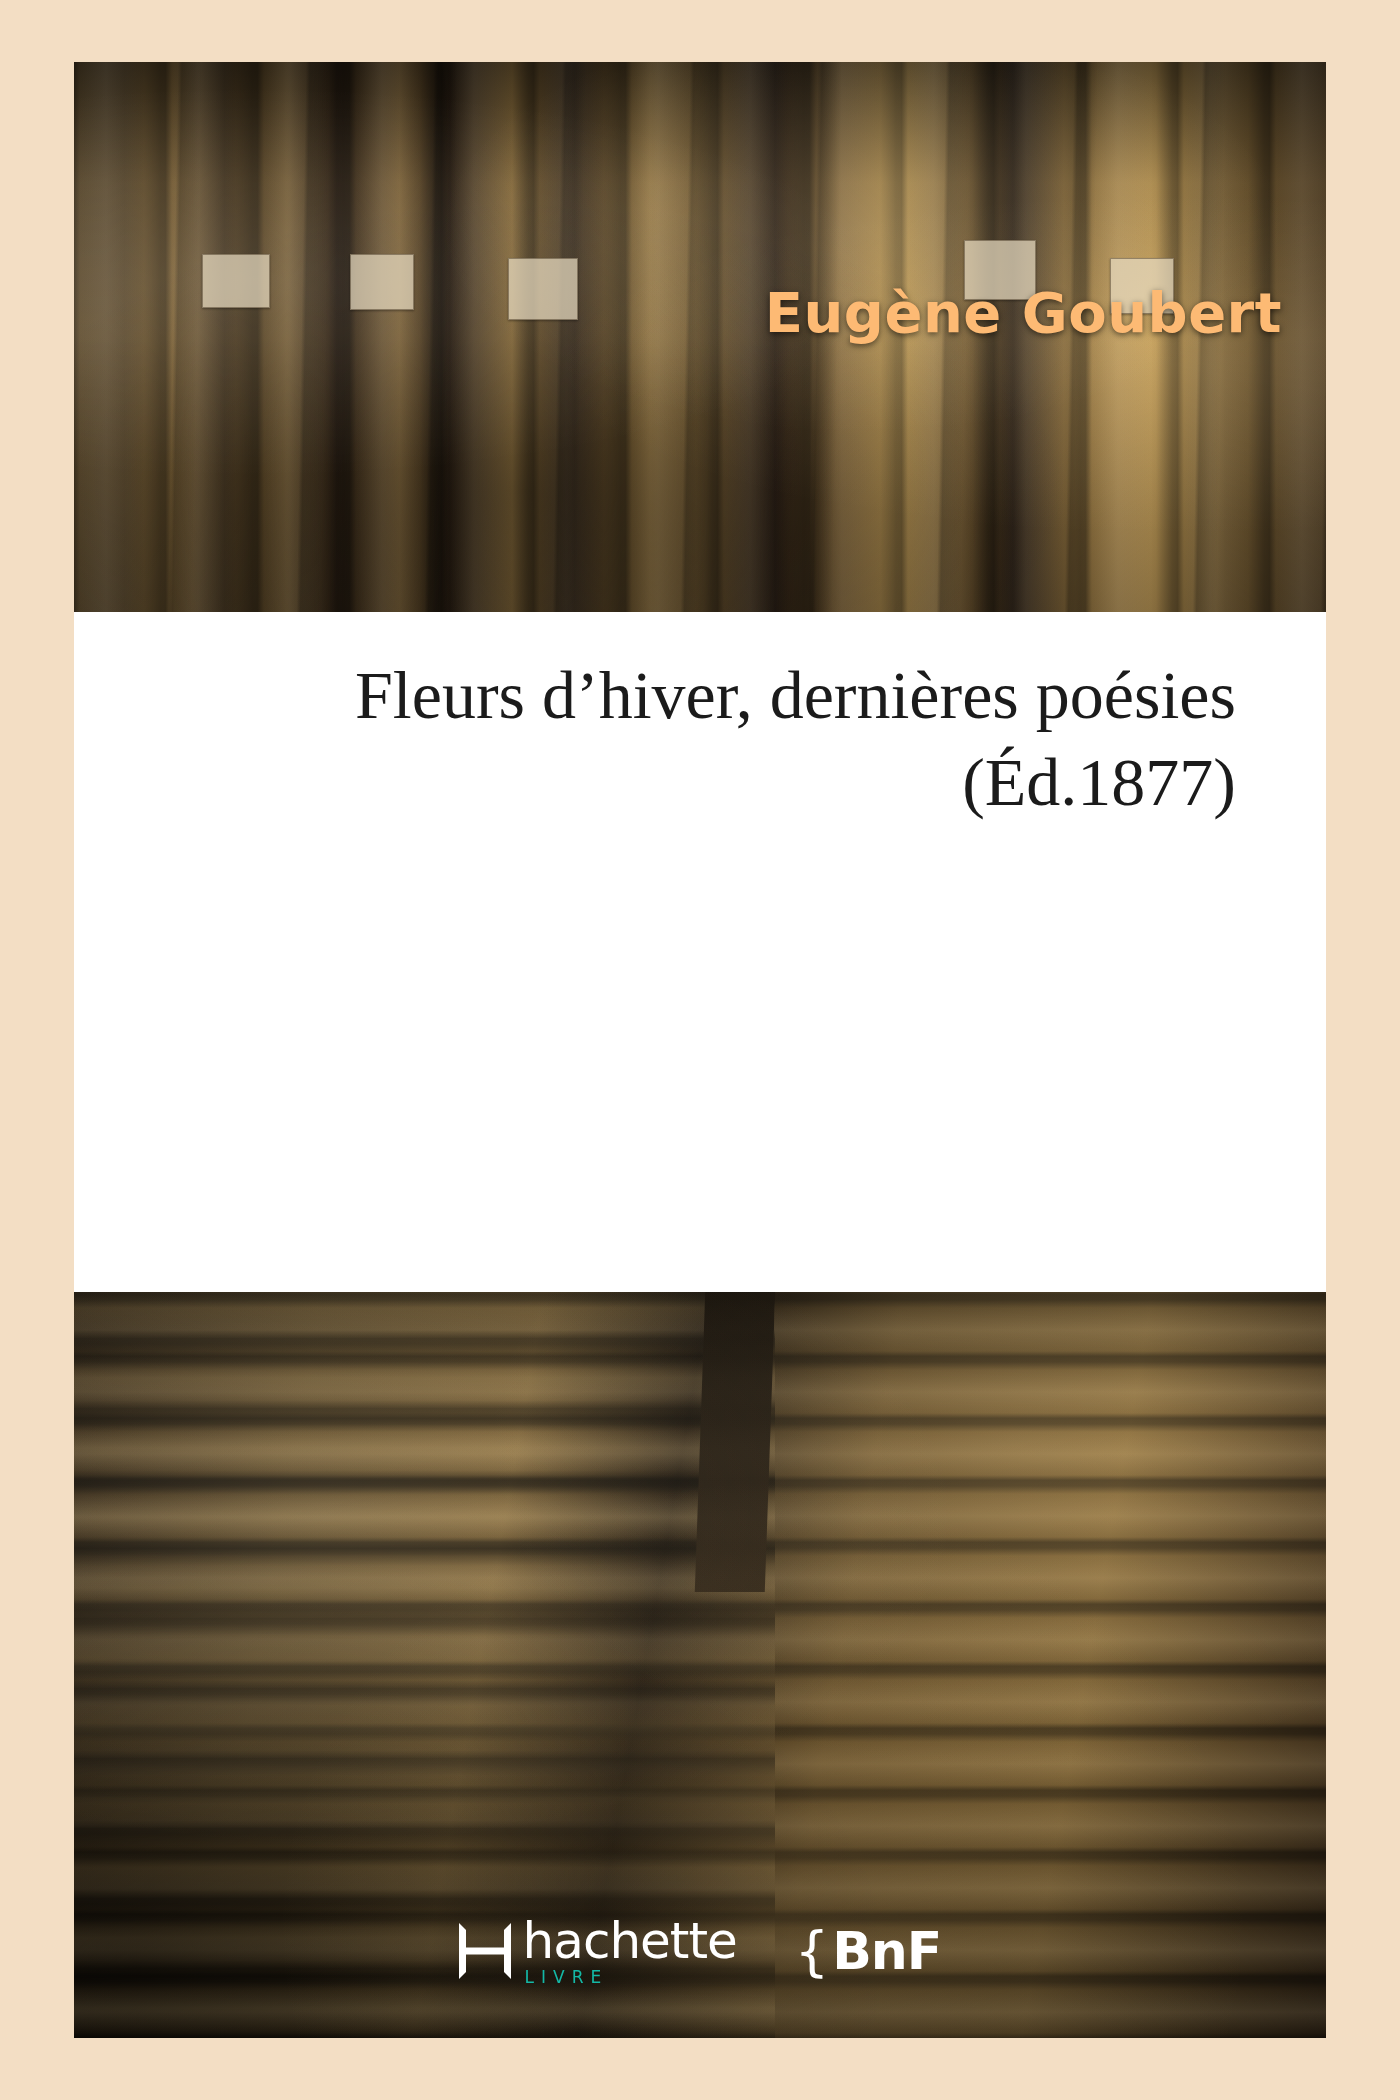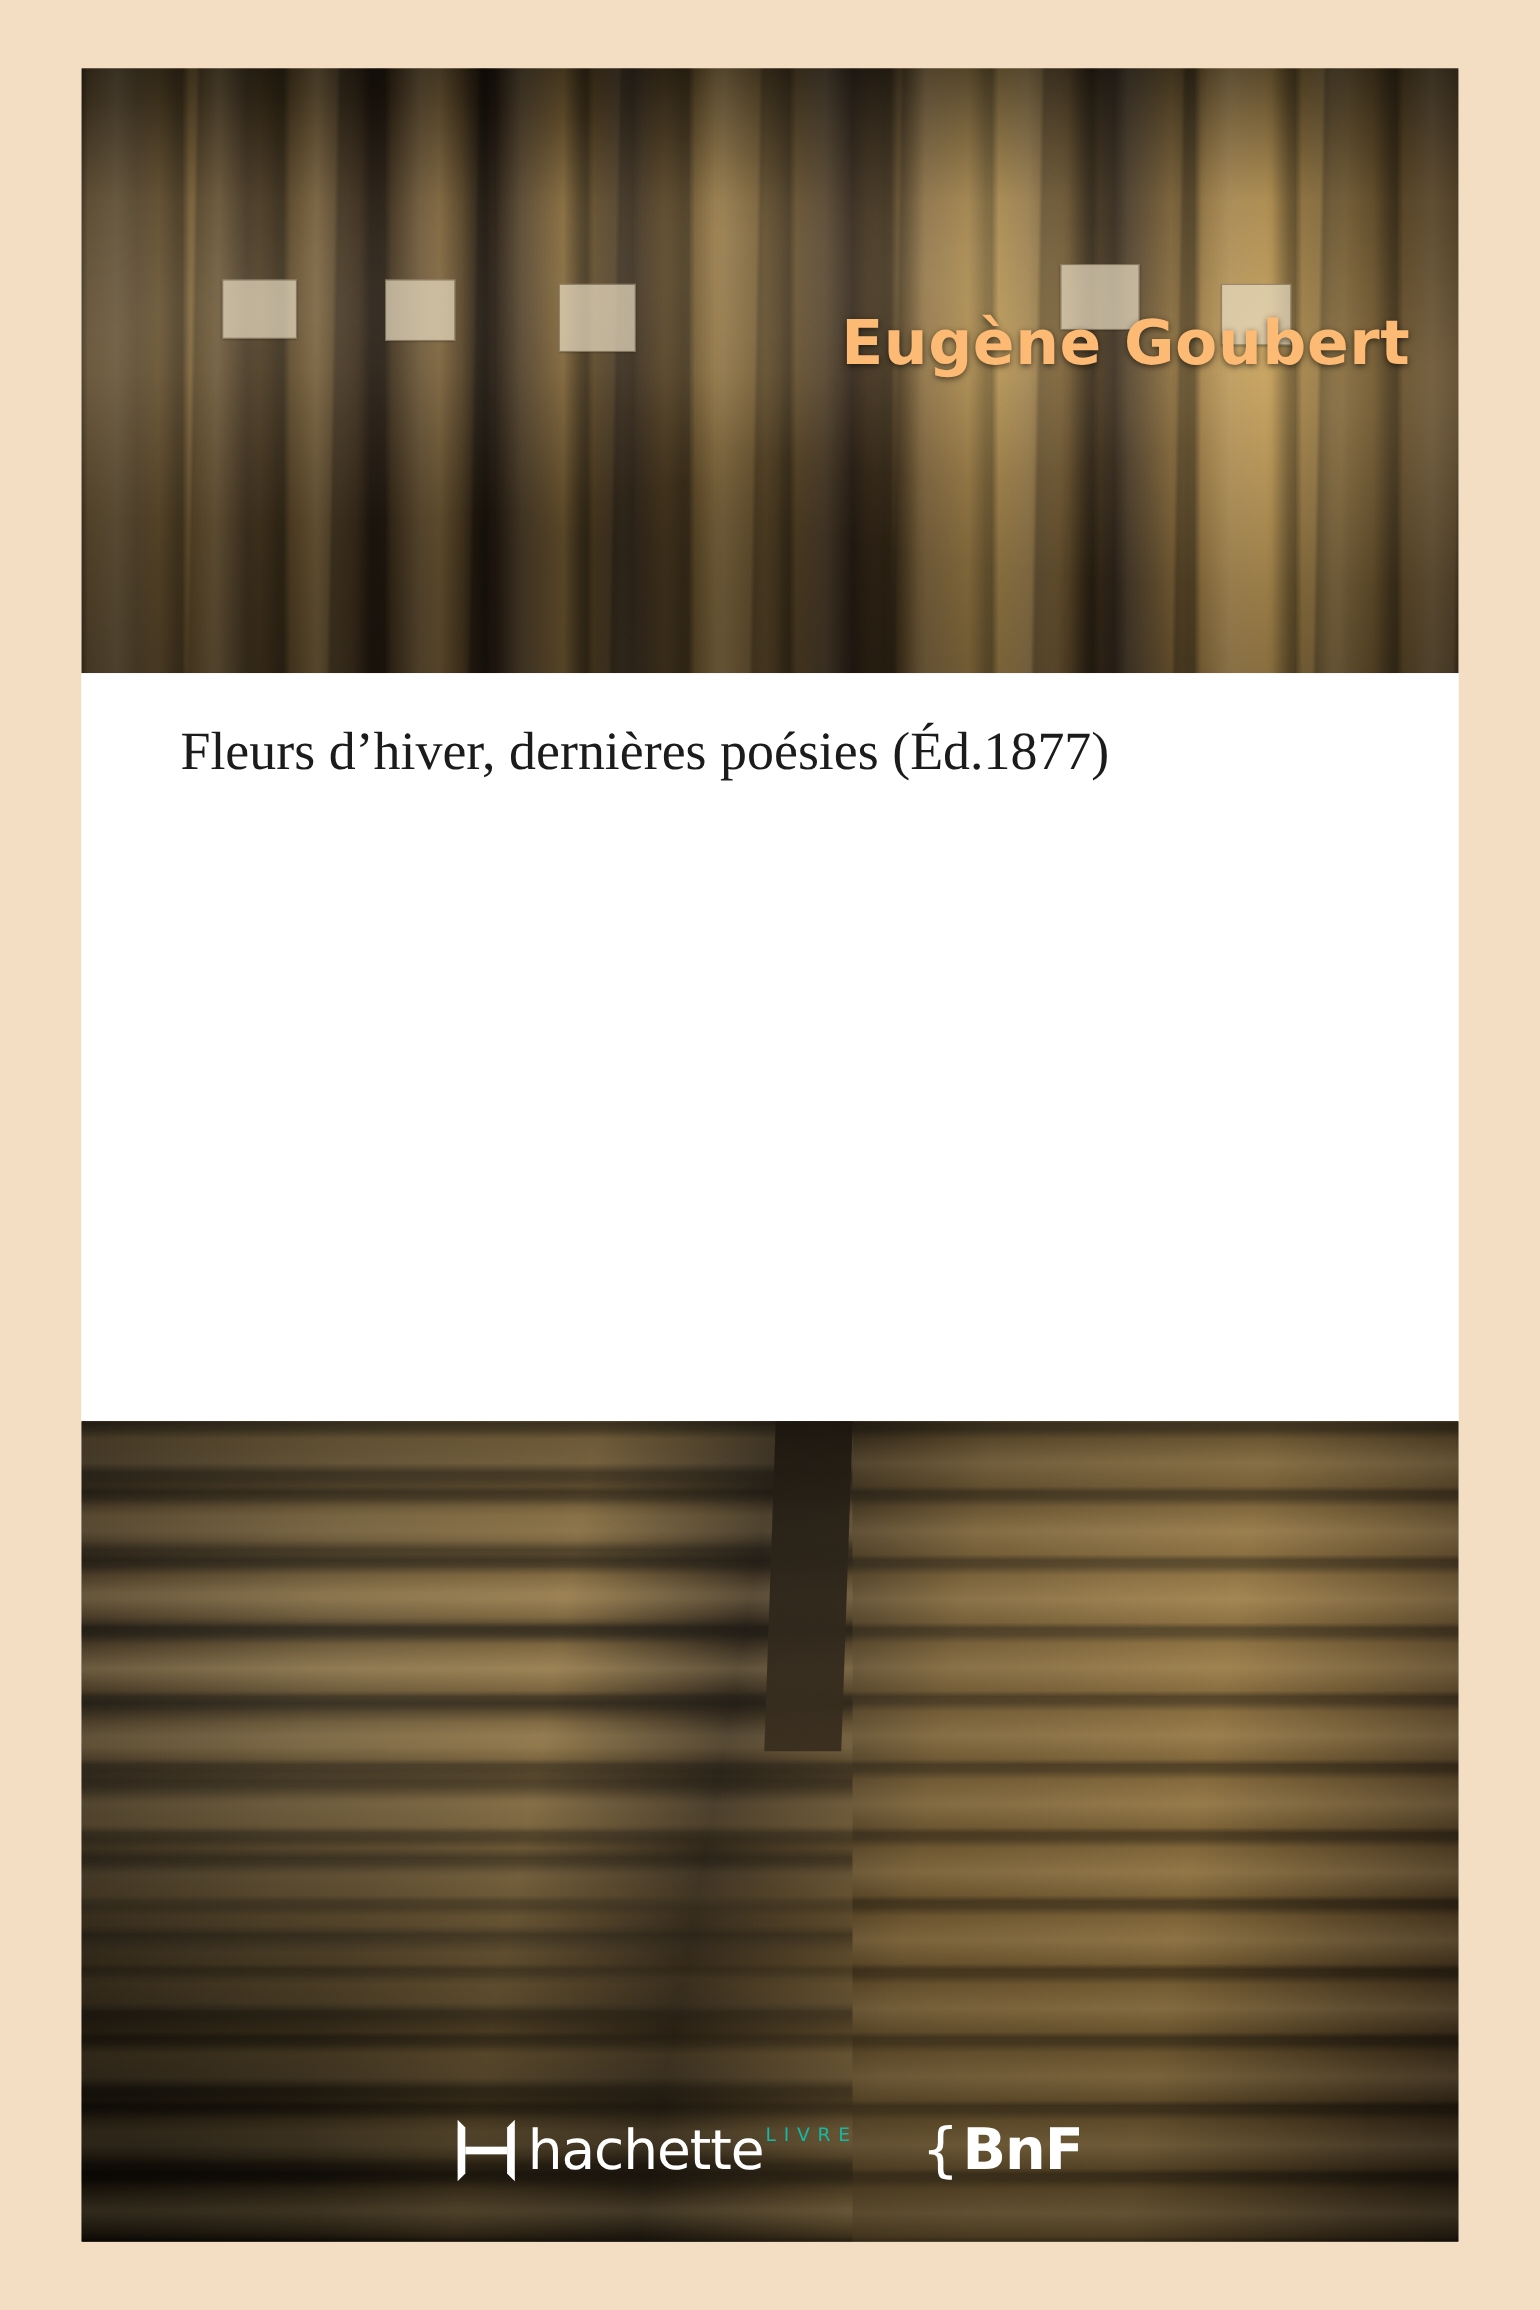--- a/index.html
+++ b/index.html
@@ -110,24 +110,24 @@
     position: absolute;
     left: 0;
     top: 550px;
     width: 100%;
     height: 680px;
     background: #ffffff;
   }
   .title {
     margin: 0;
     padding: 40px 90px 0 90px;
-    text-align: left;
+    text-align: right;
     font-family: "Liberation Serif", "DejaVu Serif", serif;
     font-weight: normal;
-    font-size: 49px;
+    font-size: 68px;
     line-height: 1.28;
     color: #1b1b1b;
   }
 
   
   .bottom-photo {
     position: absolute;
     left: 0;
     top: 1230px;
     width: 100%;
@@ -213,21 +213,21 @@
     position: absolute;
     left: 0;
     top: 50%;
     transform: translateY(-50%);
     width: 100%;
     height: 7px;
     background: #ffffff;
   }
   .hachette .words {
     display: flex;
-    flex-direction: row;
+    flex-direction: column;
     line-height: 1;
   }
   .hachette .w1 {
     color: #ffffff;
     font-family: "DejaVu Sans", sans-serif;
     font-size: 50px;
     font-weight: normal;
     letter-spacing: -1px;
   }
   .hachette .w2 {

